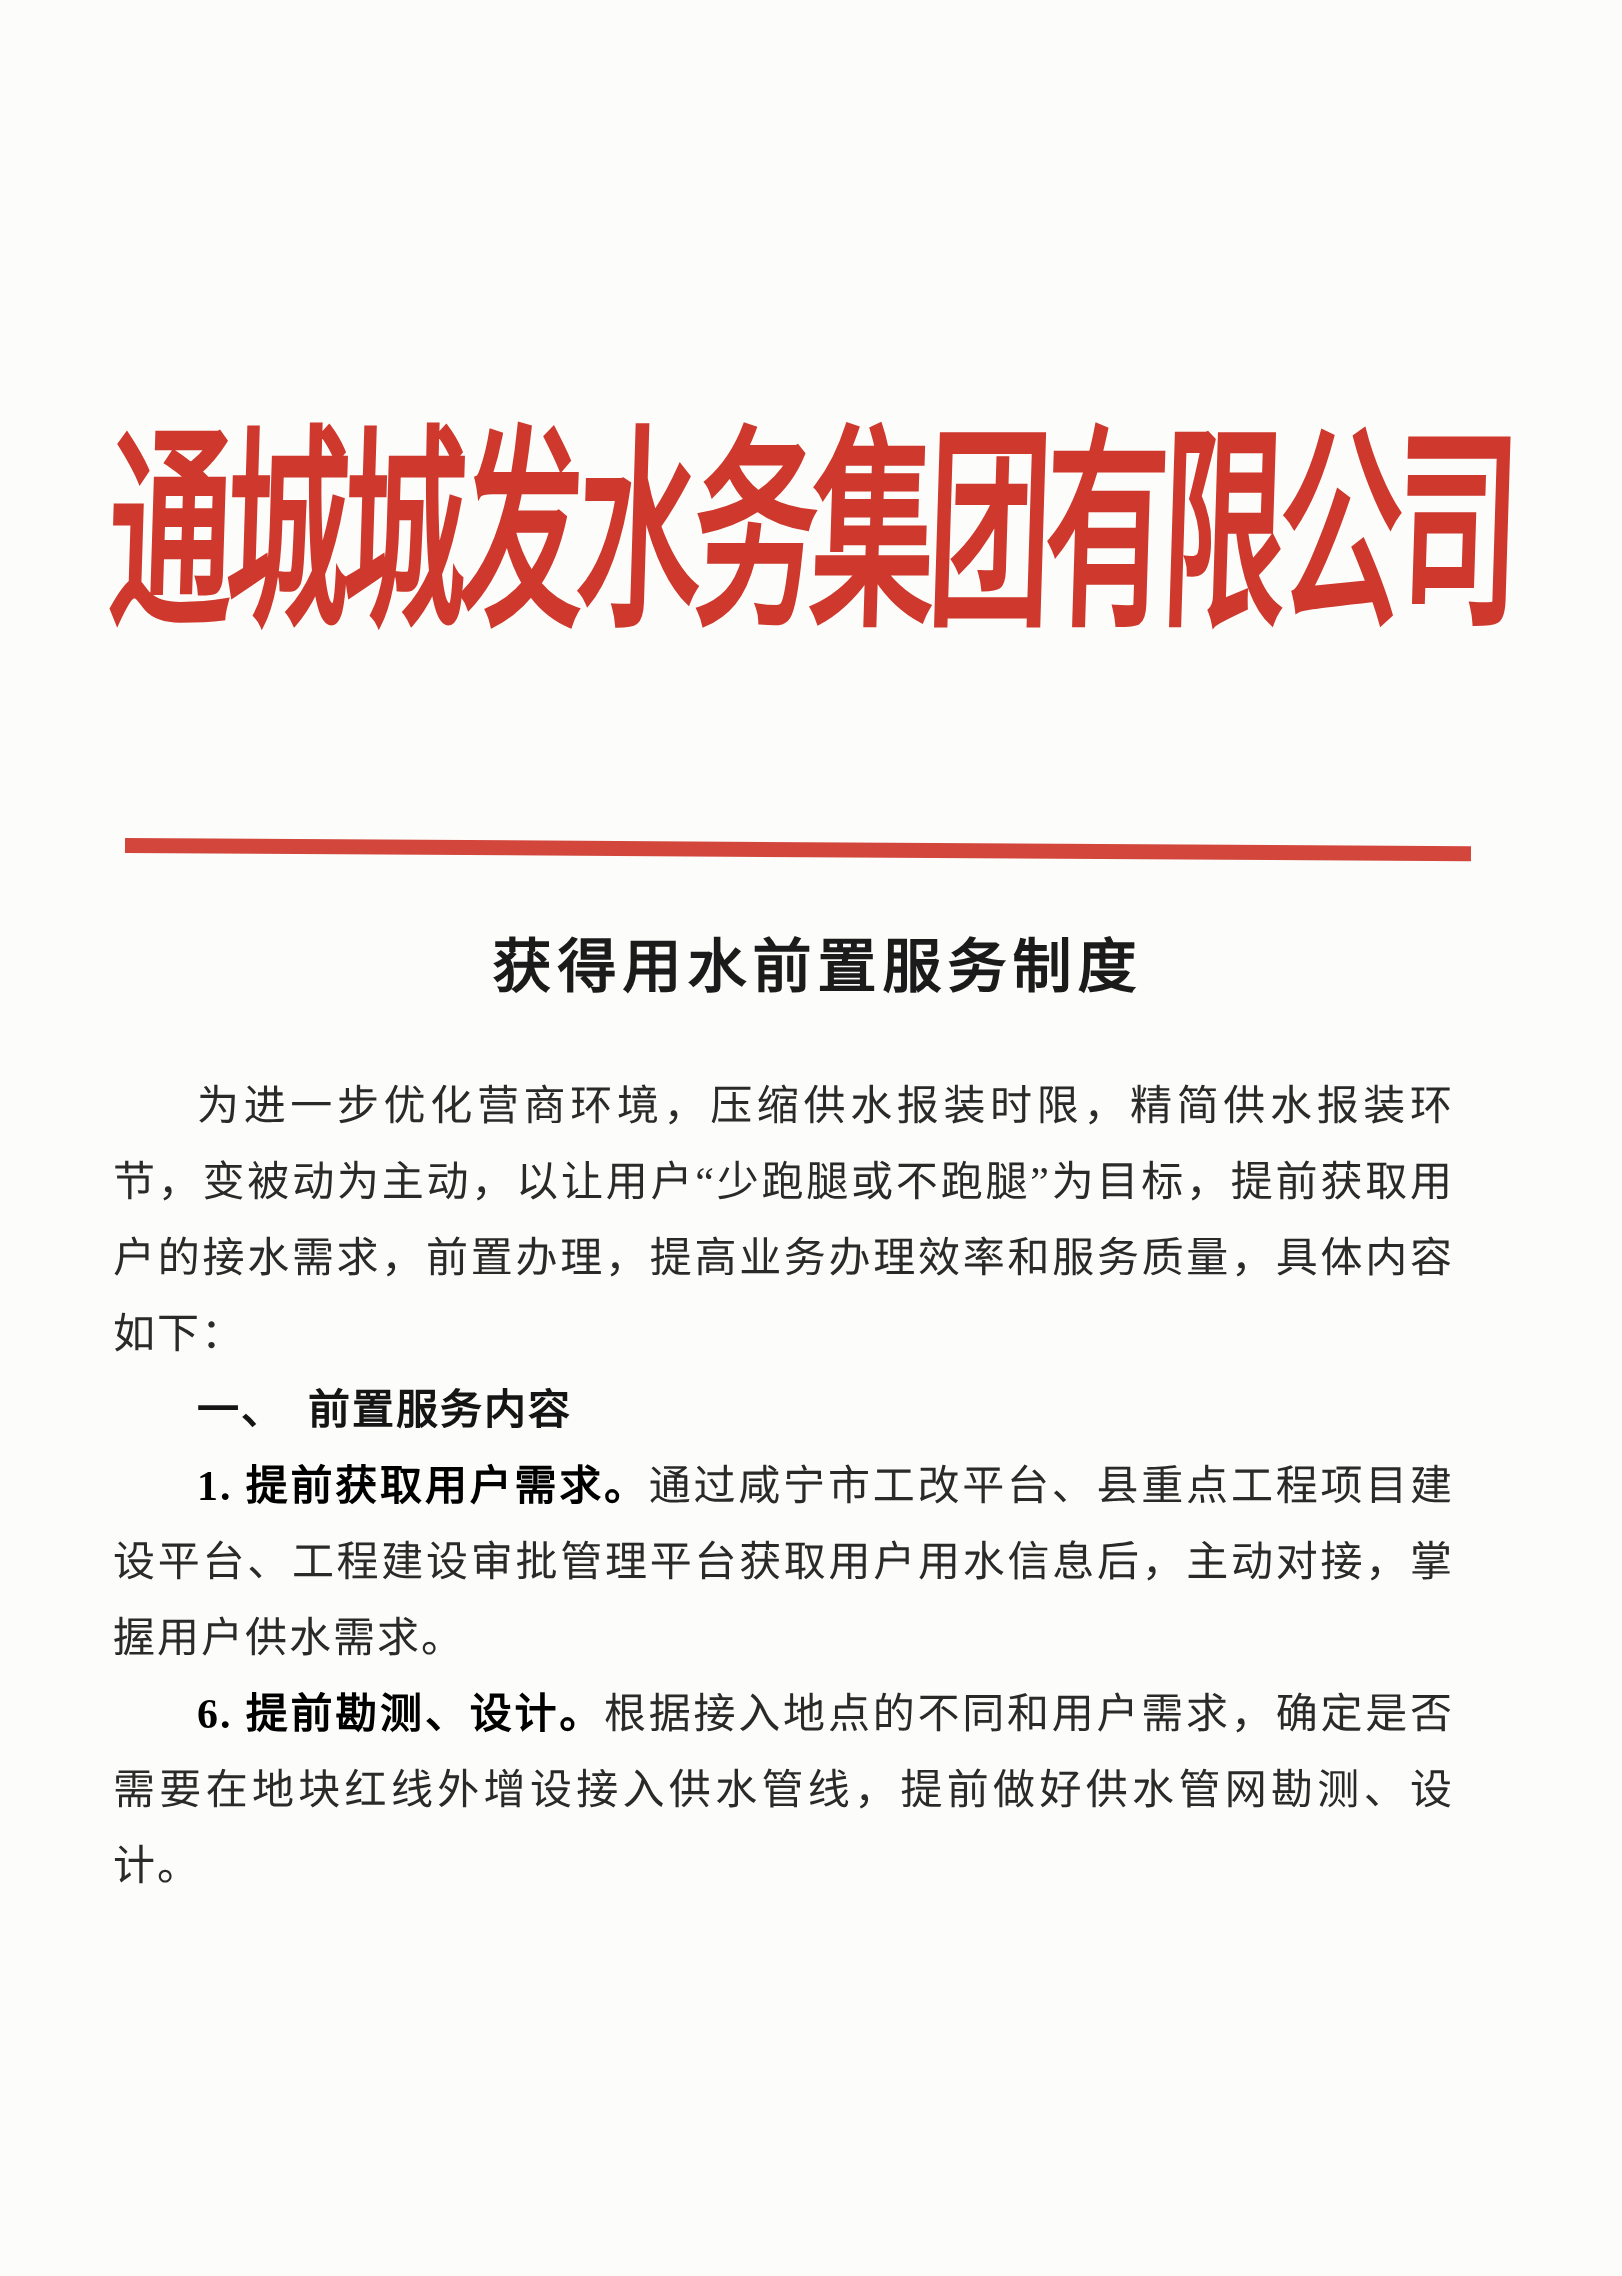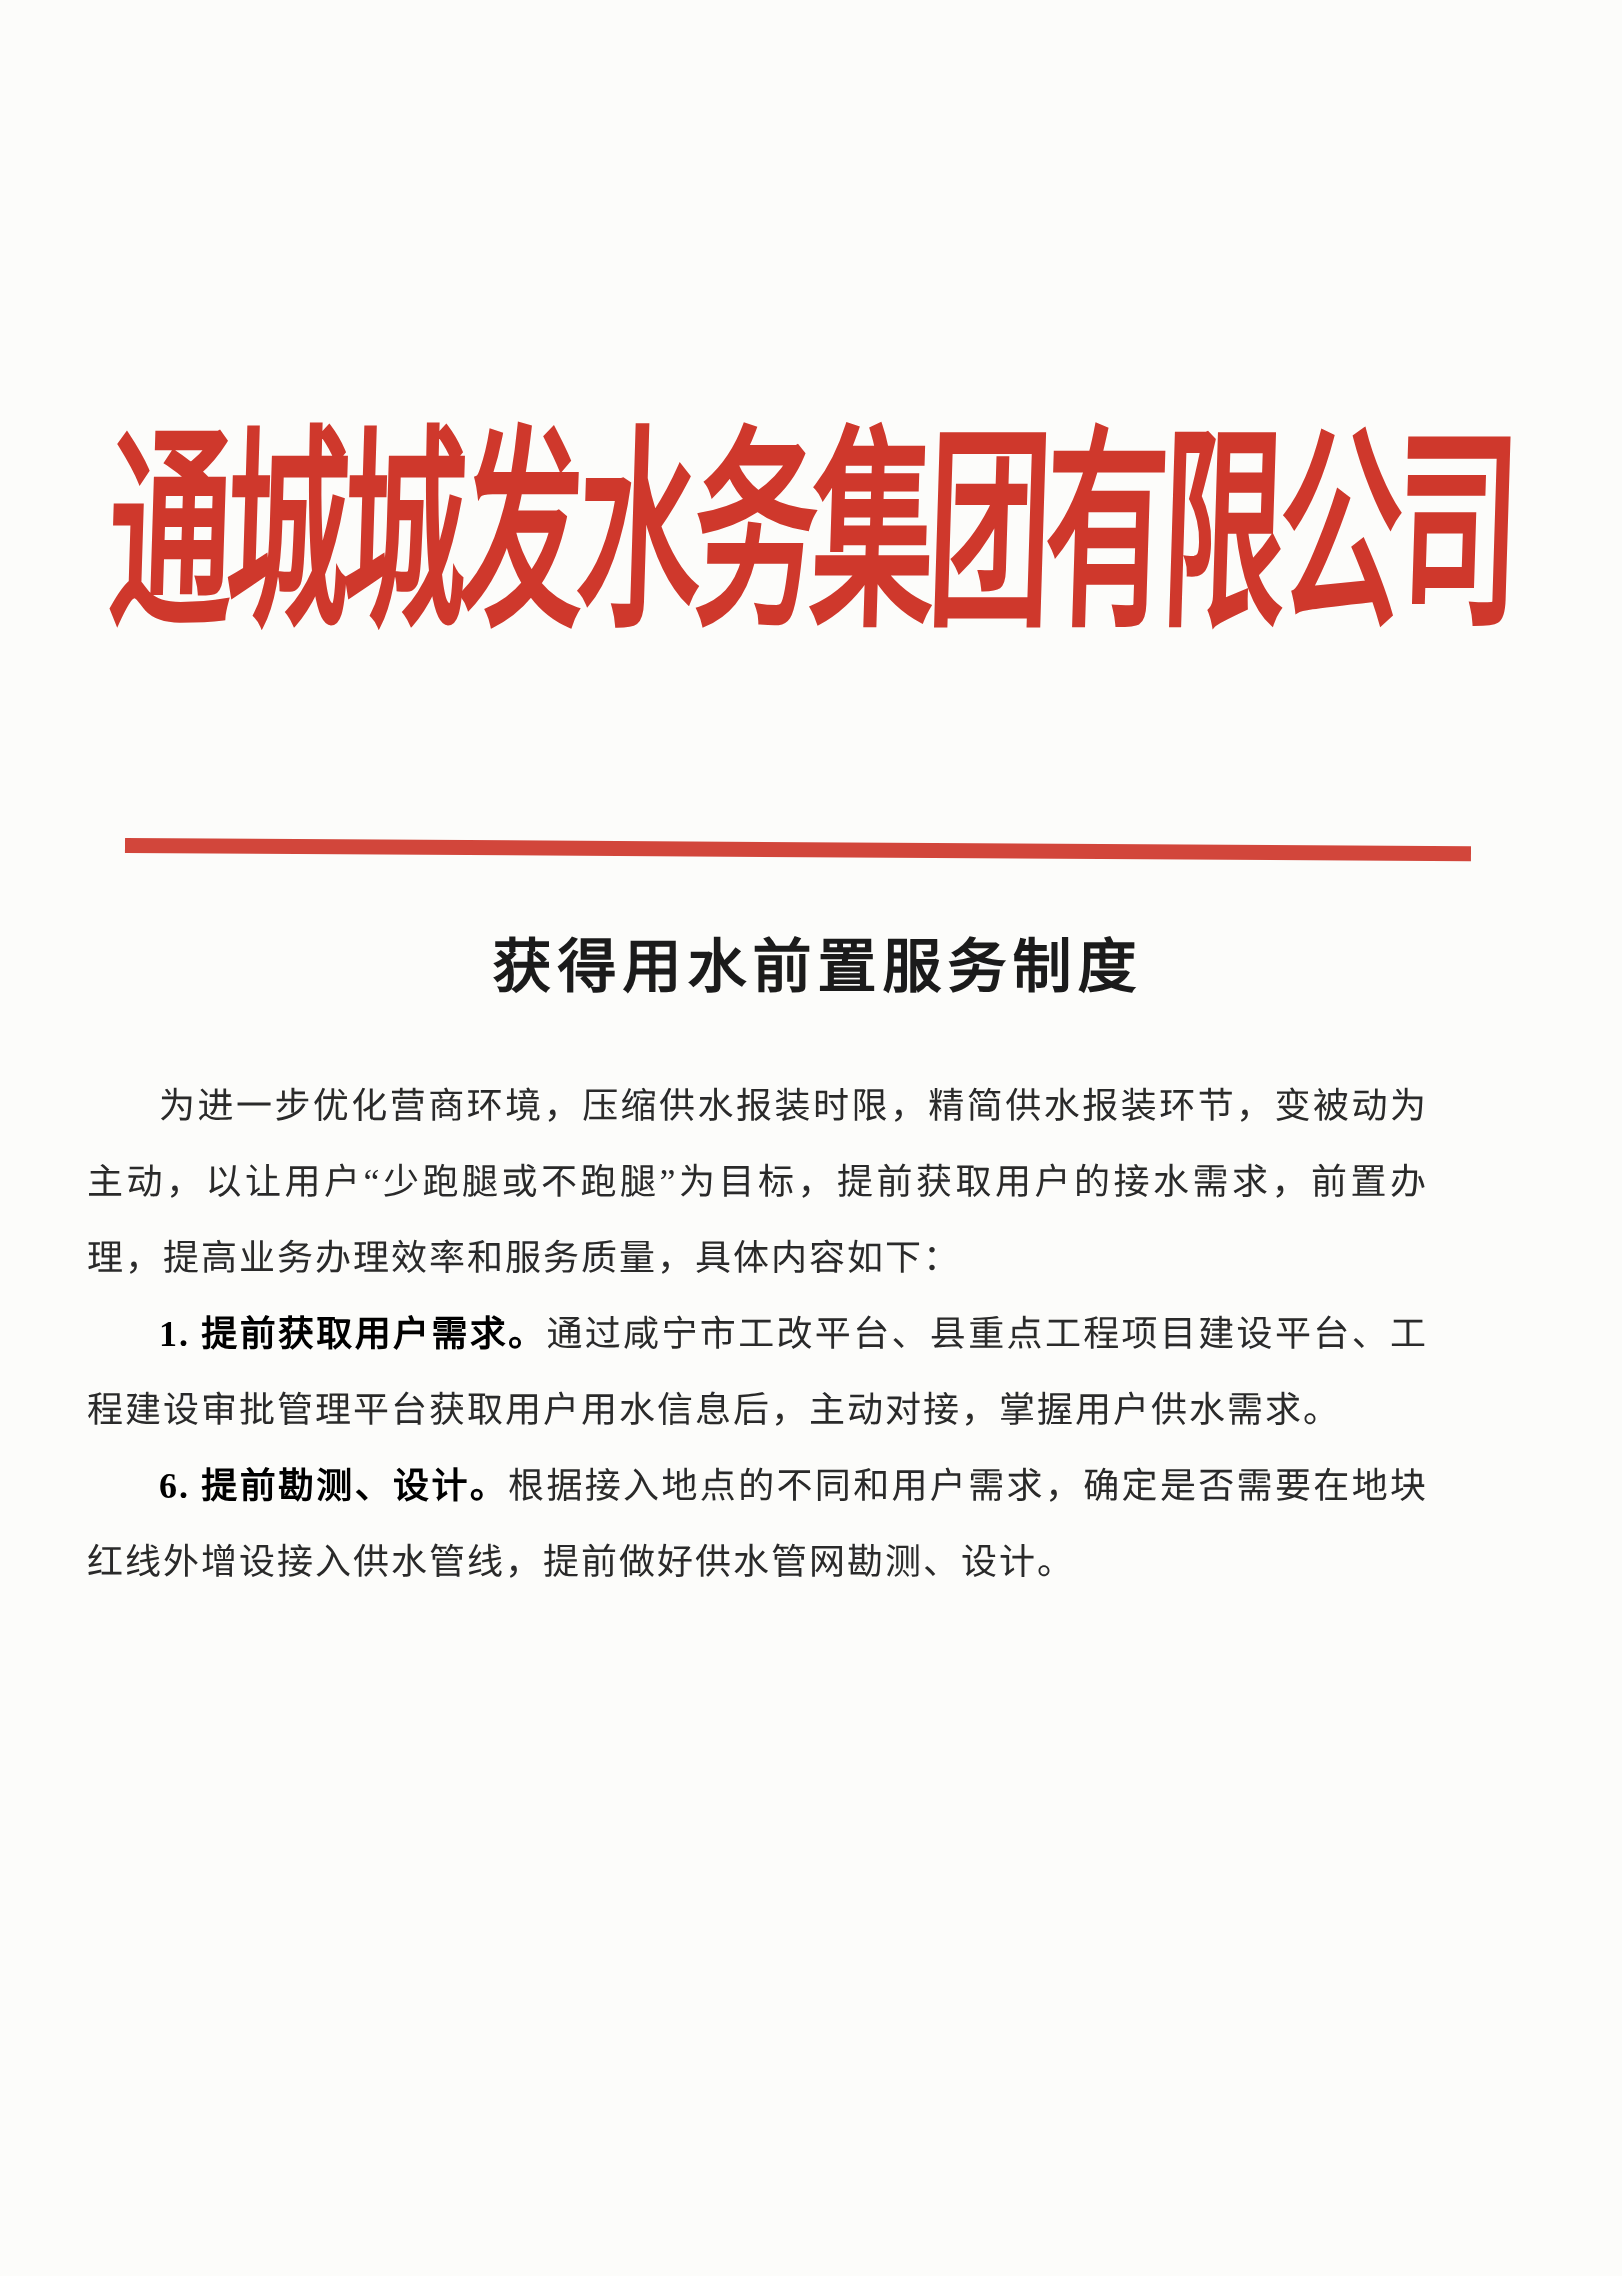--- a/index.html
+++ b/index.html
@@ -44,23 +44,23 @@
     margin: 79px 0 0 12px;
     text-align: center;
     font-size: 59px;
     line-height: 71px;
     font-weight: bold;
     letter-spacing: 6px;
     color: #1b1b1b;
   }
   
   .body-text {
-    margin: 65px 131px 0 87px;
+    margin: 65px 131px 0 113px;
     width: 1341px;
-    font-size: 36px;
+    font-size: 42px;
     line-height: 76px;
     letter-spacing: 2px;
     color: #2a2a2a;
     text-align: justify;
     text-justify: inter-character;
     word-break: break-all;
   }
   .body-text p {
     margin: 0;
     text-indent: 2em;
@@ -83,20 +83,21 @@
   <div class="letterhead" style="color: rgb(207, 56, 44);">通城城发水务集团有限公司</div>
 
   <div class="red-rule" style="background: rgb(210, 70, 59);"></div>
 
   <h1 class="doc-title">获得用水前置服务制度</h1>
 
   <div class="body-text">
 
     <p>为进一步优化营商环境，压缩供水报装时限，精简供水报装环节，变被动为主动，以让用户“少跑腿或不跑腿”为目标，提前获取用户的接水需求，前置办理，提高业务办理效率和服务质量，具体内容如下：</p>
 
+    <p class="section-heading">一、　前置服务内容</p>
 
     <p>
       <span class="lead">1. 提前获取用户需求。</span><span>通过咸宁市工改平台、县重点工程项目建设平台、工程建设审批管理平台获取用户用水信息后，主动对接，掌握用户供水需求。</span>
     </p>
 
     <p>
       <span class="lead">6. 提前勘测、设计。</span><span>根据接入地点的不同和用户需求，确定是否需要在地块红线外增设接入供水管线，提前做好供水管网勘测、设计。</span>
     </p>
 
 

